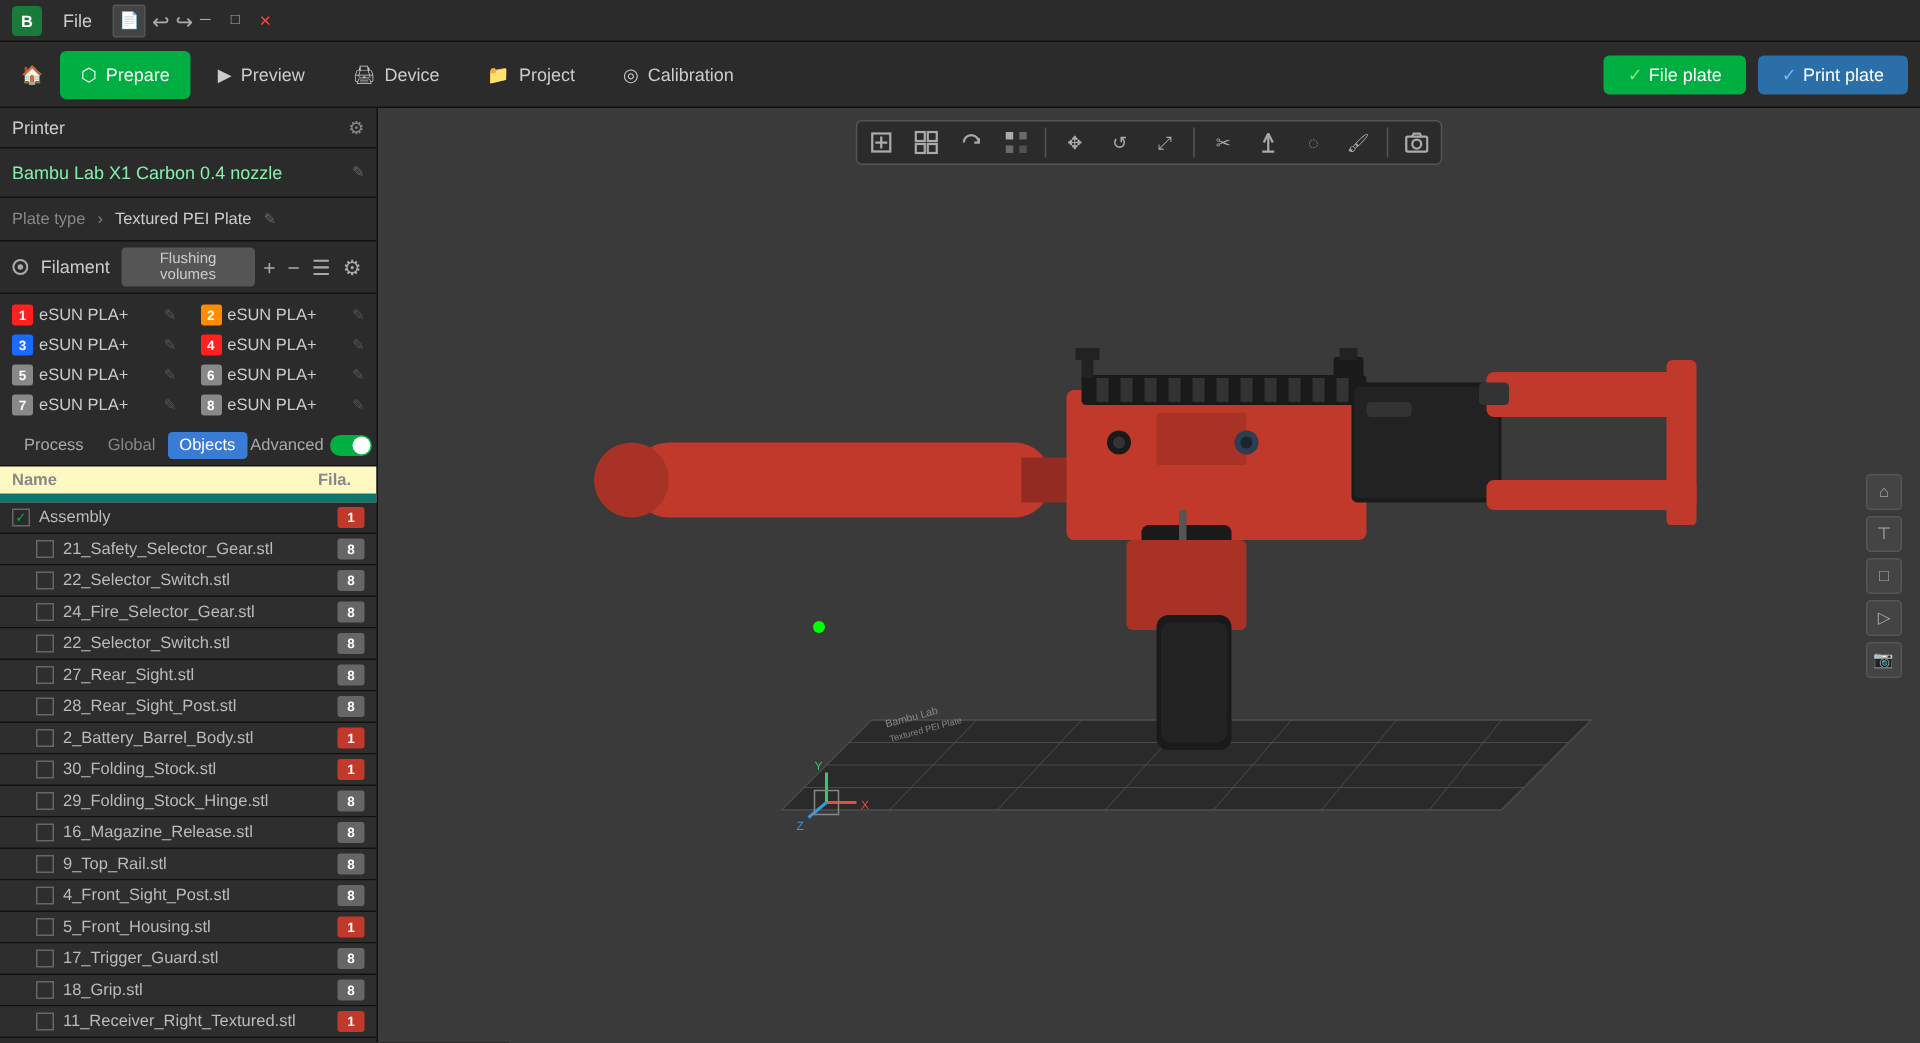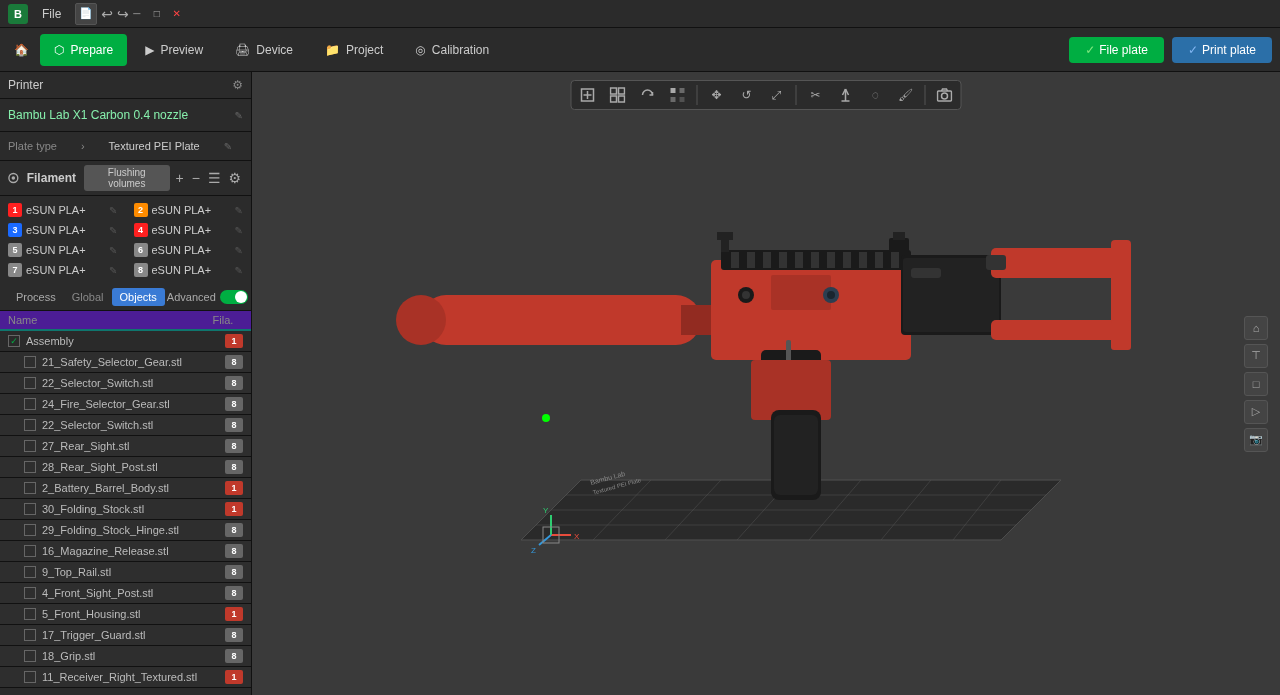--- a/index.html
+++ b/index.html
@@ -27,21 +27,21 @@
     
     #main { display: flex; height: calc(695px - 28px - 44px); }
 
     
     #left-panel { width: 252px; background: #2b2b2b; border-right: 1px solid #111; display: flex; flex-direction: column; overflow: hidden; }
     .panel-section { border-bottom: 1px solid #111; padding: 6px 8px; }
     .panel-row { display: flex; align-items: center; justify-content: space-between; gap: 16px; }
     .printer-label { font-size: 12px; color: #ccc; font-weight: 500; }
     .settings-icon { color: #888; cursor: pointer; font-size: 12px; }
     .printer-name { font-size: 12px; color: #86efac; padding: 3px 0; }
-    .plate-type-row { display: flex; align-items: center; gap: 20px; font-size: 11px; color: #aaa; padding: 2px 0; }
+    .plate-type-row { display: flex; align-items: center; gap: 4px; font-size: 11px; color: #aaa; padding: 2px 0; }
     .edit-icon { font-size: 10px; color: #666; cursor: pointer; margin-left: 4px; }
 
     
     .filament-header { display: flex; align-items: center; gap: 4px; padding: 4px 8px; border-bottom: 1px solid #111; }
     .filament-title { font-size: 12px; color: #ccc; font-weight: 500; }
     .flush-btn { background: #555; color: #ccc; border: none; padding: 2px 8px; border-radius: 3px; font-size: 10px; cursor: pointer; margin-left: 4px; }
     .icon-btn { background: none; border: none; color: #aaa; cursor: pointer; font-size: 14px; padding: 0 2px; }
     .filament-grid { display: grid; grid-template-columns: 1fr 1fr; padding: 4px 0; }
     .filament-item { display: flex; align-items: center; gap: 4px; padding: 3px 8px; cursor: pointer; }
     .filament-num { width: 14px; height: 14px; border-radius: 2px; display: flex; align-items: center; justify-content: center; font-size: 9px; color: #fff; font-weight: bold; flex-shrink: 0; }
@@ -52,21 +52,21 @@
     .sub-tabs { display: flex; gap: 2px; padding: 4px 8px; border-bottom: 1px solid #111; align-items: center; }
     .sub-tab { padding: 3px 8px; border-radius: 3px; cursor: pointer; font-size: 11px; color: #aaa; }
     .sub-tab.active { background: #3a7bd5; color: #fff; }
     .gl-btn { font-size: 10px; color: #888; cursor: pointer; }
     .gl-btn.active { color: #ccc; }
     .advanced-toggle { display: flex; align-items: center; gap: 4px; margin-left: auto; font-size: 11px; color: #aaa; }
     .toggle-switch { width: 28px; height: 14px; background: #00ae42; border-radius: 7px; position: relative; cursor: pointer; }
     .toggle-switch::after { content: ''; width: 12px; height: 12px; background: #fff; border-radius: 50%; position: absolute; right: 1px; top: 1px; }
 
     
-    .objects-header { display: flex; padding: 3px 8px; background: #4c1d95; border-bottom: 2px solid #0f766e; color: #888; font-size: 11px; }
+    .objects-header { display: flex; padding: 3px 8px; background: #fef9c3; border-bottom: 6px solid #0f766e; color: #888; font-size: 11px; font-weight: bold; }
     .col-name { flex: 1; }
     .col-fila { width: 40px; text-align: center; }
 
     .plate-item { padding: 3px 8px; background: #333; border-bottom: 1px solid #111; font-size: 11px; color: #aaa; cursor: pointer; }
     .assembly-item { display: flex; align-items: center; padding: 3px 8px; background: #2e2e2e; border-bottom: 1px solid #111; cursor: pointer; }
     .check-box { width: 12px; height: 12px; border: 1px solid #666; margin-right: 6px; display: flex; align-items: center; justify-content: center; flex-shrink: 0; }
     .check-box.checked { background: none; }
     .obj-name { flex: 1; font-size: 11px; color: #bbb; white-space: nowrap; overflow: hidden; text-overflow: ellipsis; }
     .fila-badge { width: 18px; height: 14px; border-radius: 2px; display: flex; align-items: center; justify-content: center; font-size: 9px; color: #fff; font-weight: bold; flex-shrink: 0; }
 
@@ -174,21 +174,21 @@
         <span style="color:#ccc;cursor:pointer;">Textured PEI Plate</span>
         <span class="edit-icon">✎</span>
       </div>
     </div>
 
     <div class="filament-header">
       <svg width="12" height="12" viewBox="0 0 12 12">
           <circle cx="6" cy="6" r="5" fill="none" stroke="#aaa" stroke-width="1.5"></circle>
           <circle cx="6" cy="6" r="2" fill="#aaa"></circle>
         </svg>
-      <span class="filament-title" style="margin-left:4px;font-weight:bold;">Filament</span>
+      <span class="filament-title" style="margin-left:4px;">Filament</span>
       <button class="flush-btn">Flushing volumes</button>
       <button class="icon-btn">+</button>
       <button class="icon-btn">−</button>
       <button class="icon-btn">☰</button>
       <button class="icon-btn">⚙</button>
     </div>
     <div class="filament-grid">
 
       <div class="filament-item">
         <div class="filament-num" style="background:#ff2020;">1</div>

